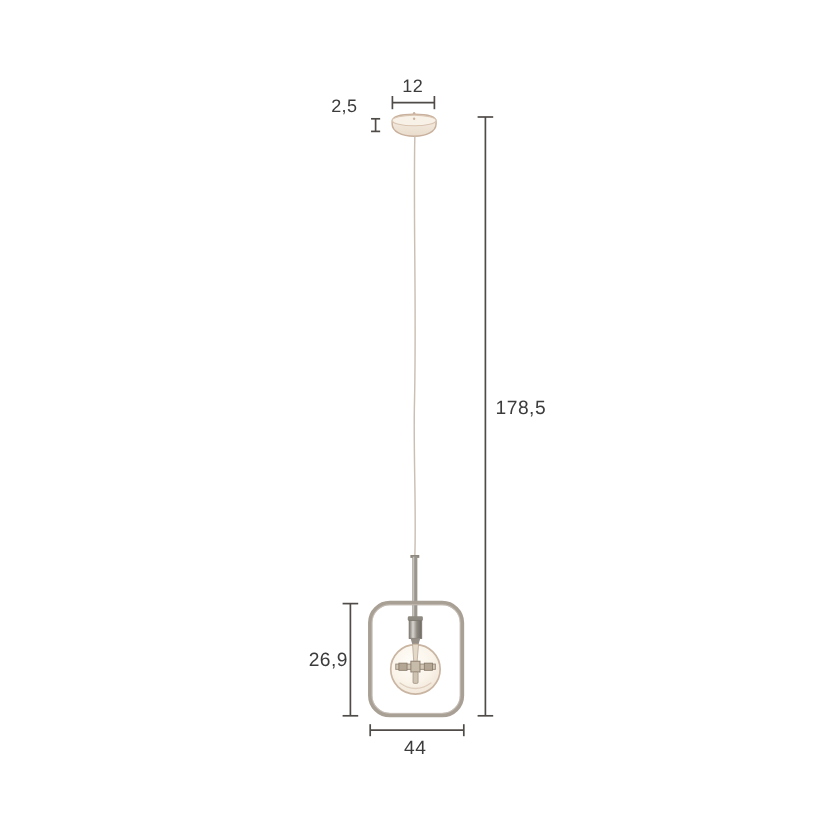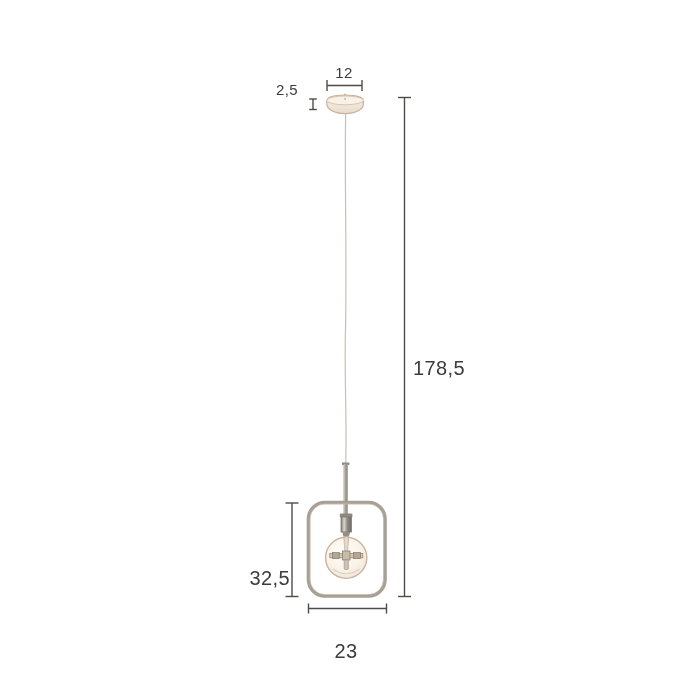--- a/index.html
+++ b/index.html
@@ -16,21 +16,21 @@
   }
   .stage svg { position: absolute; inset: 0; }
   .lbl {
     position: absolute;
     color: var(--label-text, #3c3c3c);
     letter-spacing: 0.4px;
     white-space: nowrap;
     line-height: 1;
   }
   .lbl-sm { font-size: 15px; }
-  .lbl-lg { font-size: 20px; margin-top: 27px; }
+  .lbl-lg { font-size: 16px; }
   .dim line {
     stroke: var(--dimension-line, #4f4b48);
     stroke-width: 1.4;
   }
   .frame-rect {
     fill: none;
     stroke: var(--frame, #a89f95);
     stroke-width: 3.6;
   }
   .frame-hl {
@@ -142,17 +142,17 @@
       </g>
     </g>
   </svg>
 
   <div class="lbl lbl-sm" style="left:344px; top:72px; transform:translate(-50%,-50%);">12</div>
 
   <div class="lbl lbl-sm" style="left:298px; top:89px; transform:translate(-100%,-50%);">2,5</div>
 
   <div class="lbl lbl-lg" style="left:413px; top:341px; transform:translate(0,-50%);">178,5</div>
 
-  <div class="lbl lbl-lg" style="left:290px; top:551px; transform:translate(-100%,-50%);">32,5</div>
+  <div class="lbl lbl-lg" style="left:290px; top:551px; transform:translate(-100%,-50%);">26,9</div>
 
-  <div class="lbl lbl-lg" style="left:346px; top:624px; transform:translate(-50%,-50%);">23</div>
+  <div class="lbl lbl-lg" style="left:346px; top:624px; transform:translate(-50%,-50%);">44</div>
 
 </div>
 
 </body></html>

